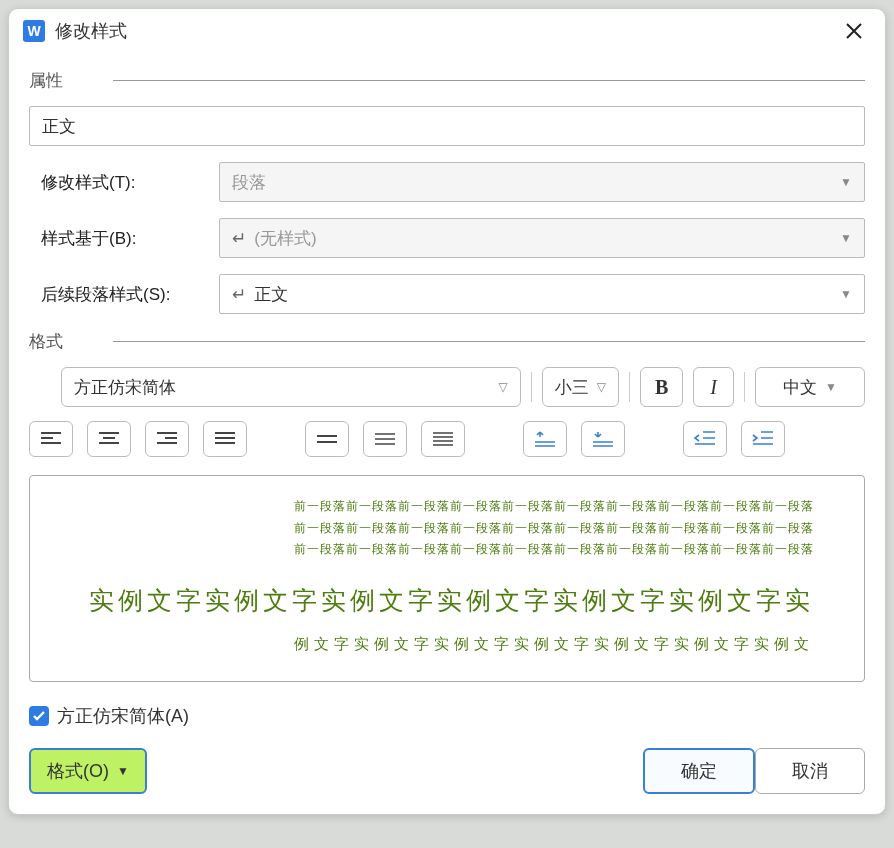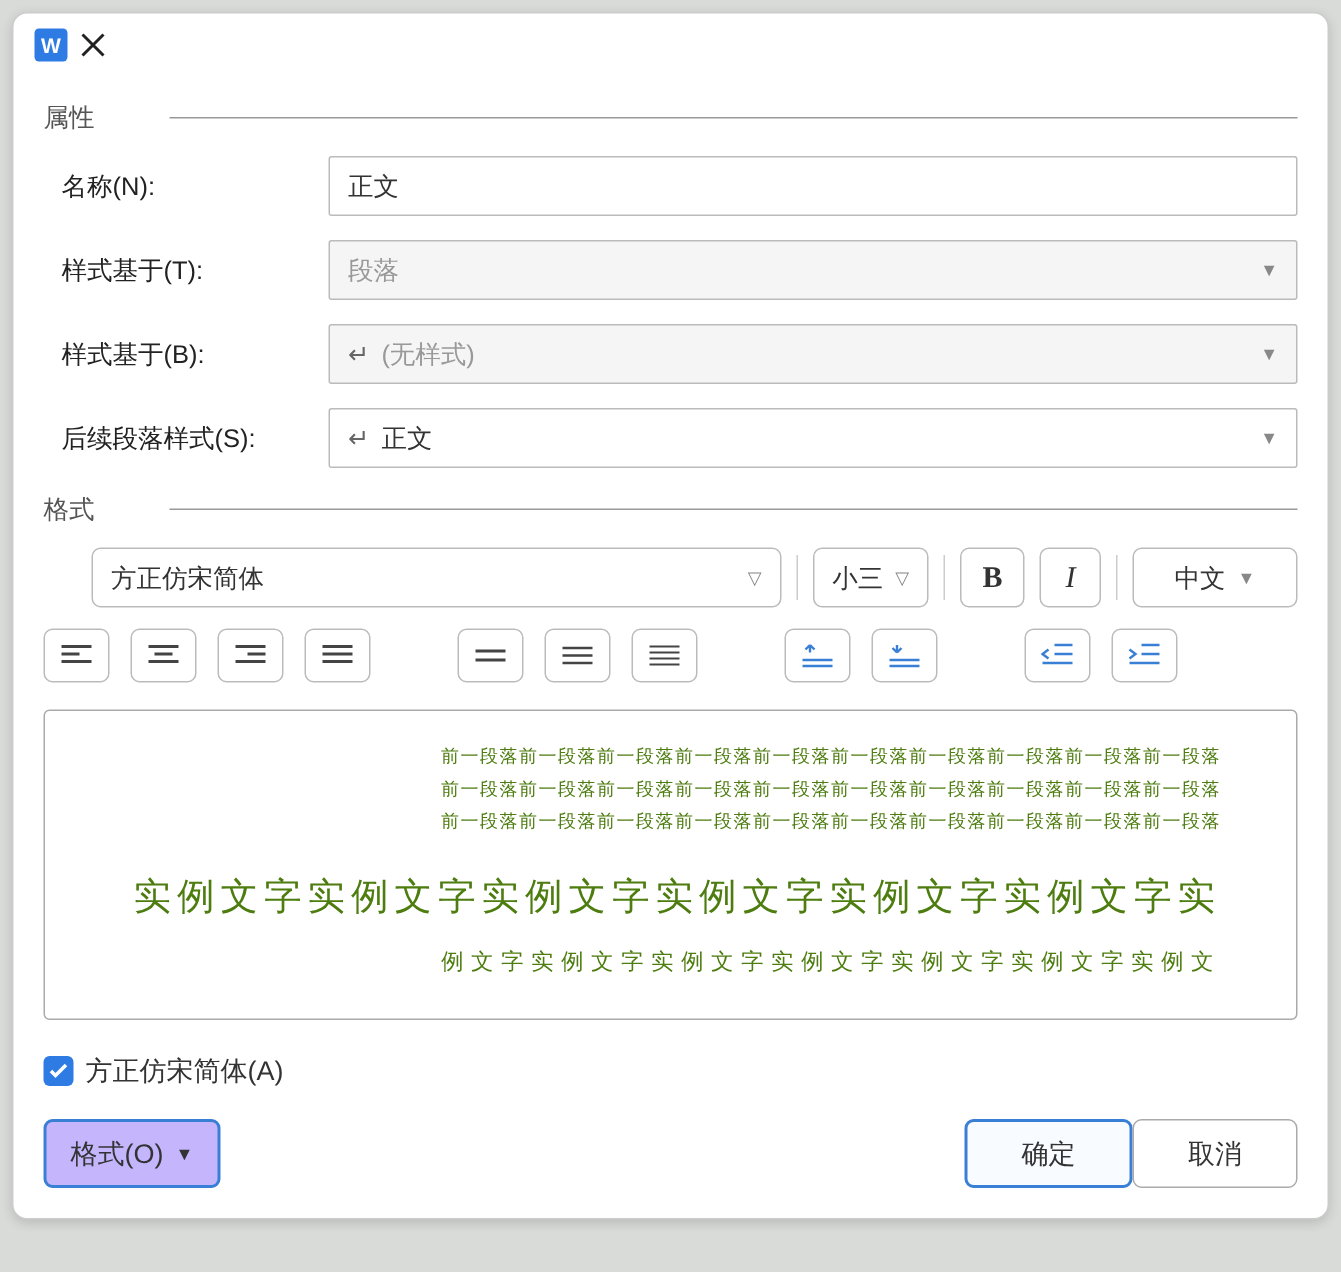--- a/index.html
+++ b/index.html
@@ -212,21 +212,21 @@
   }
   .format-btn {
     height: 46px;
     border: 2px solid #3a7fd6;
     border-radius: 6px;
     display: flex;
     align-items: center;
     padding: 16px 16px;
     font-size: 18px;
     gap: 8px;
-    background: #c4b5fd;
+    background: #bef264;
   }
   .spacer { flex: 1; }
   .btn-primary {
     height: 46px;
     border: 2px solid #3a7fd6;
     border-radius: 6px;
     padding: 0 36px;
     font-size: 18px;
     display: flex;
     align-items: center;
@@ -244,43 +244,43 @@
   }
   svg { display:block; }
 </style>
 </head>
 <body>
 
 <div class="dialog">
 
   <div class="titlebar">
     <div class="app-icon">W</div>
+    <div class="title">修改样式</div>
     <div class="close-btn">
       <svg width="18" height="18" viewBox="0 0 18 18">
           <path d="M2 2 L16 16 M16 2 L2 16" stroke="#222" stroke-width="2" fill="none"></path>
         </svg>
     </div>
   </div>
 
   <div class="body">
 
     <div class="group-header">
       <span class="label">属性</span>
       <div class="line"></div>
     </div>
 
     <div class="row">
-      <div class="row-label">名称(N):</div>
       <div class="field">
         <span>正文</span>
       </div>
     </div>
 
     <div class="row">
-      <div class="row-label">样式基于(T):</div>
+      <div class="row-label">修改样式(T):</div>
       <div class="field disabled">
         <span>段落</span>
         <span class="chev">▼</span>
       </div>
     </div>
 
     <div class="row">
       <div class="row-label">样式基于(B):</div>
       <div class="field disabled">
         <span class="enter-arrow">↵</span>

